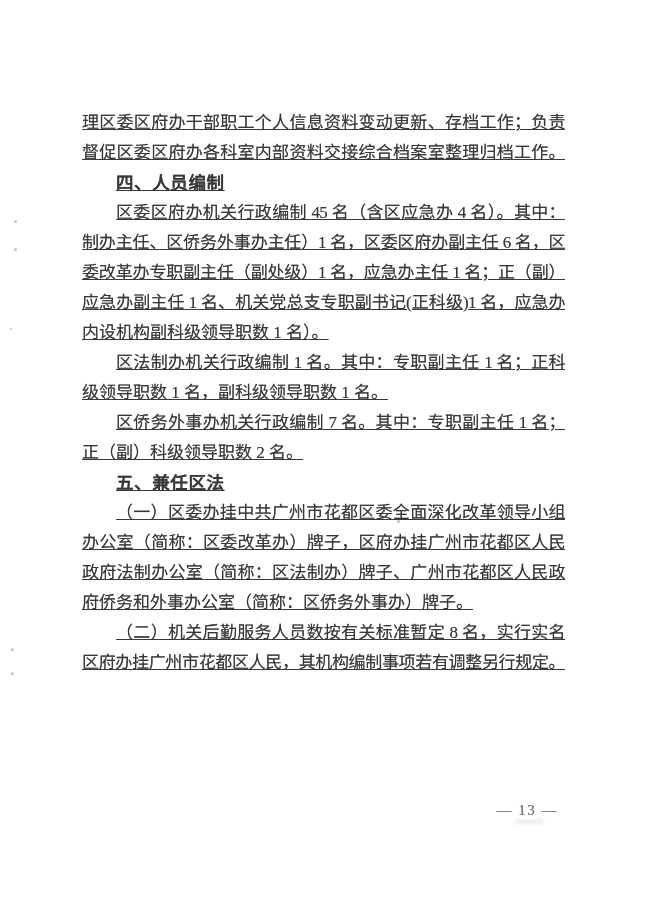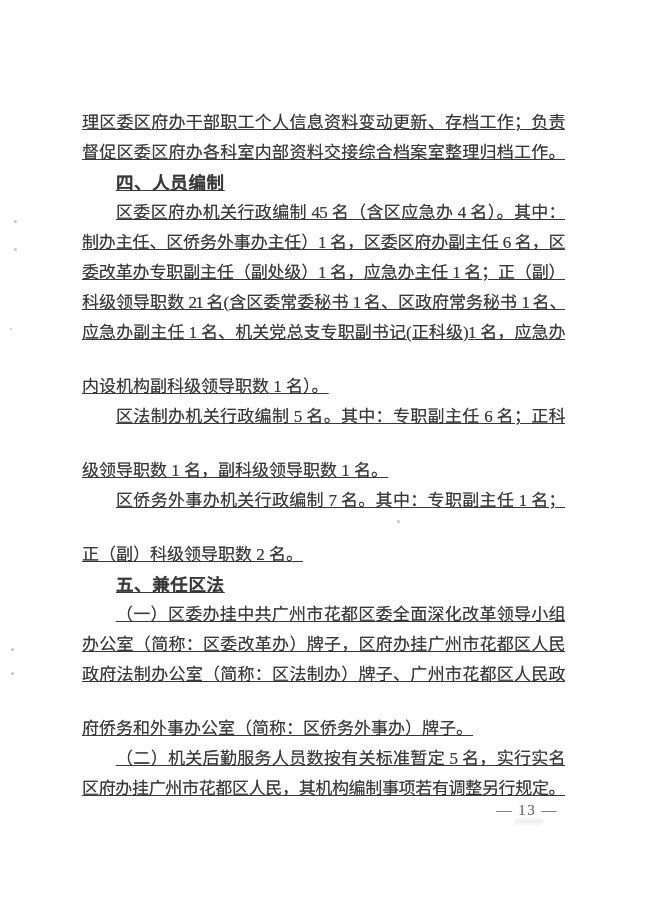--- a/index.html
+++ b/index.html
@@ -26,21 +26,21 @@
     height: 30px;
     overflow: hidden;
     text-align: justify;
     text-align-last: left;
   }
   
   .ln.j { text-align-last: justify; letter-spacing: -0.6px; }
   
   .ln.t2 { letter-spacing: -1.6px; }
   
-  .ln.l { text-align: left; text-align-last: left; letter-spacing: 0; margin-top: 24px; }
+  .ln.l { text-align: left; text-align-last: left; letter-spacing: 0; }
   
   .ln.ind { padding-left: 34px; }
   
   .ln.h {
     font-family: "Liberation Sans", "DejaVu Sans", sans-serif;
     font-weight: 700;
     font-size: 17.5px;
     letter-spacing: 0.6px;
     text-align: left;
     text-align-last: left;
@@ -73,33 +73,32 @@
 </head>
 <body style="background: rgb(255, 255, 255);">
 
 <div class="doc">
   <div class="ln j">理区委区府办干部职工个人信息资料变动更新、存档工作；负责</div>
   <div class="ln j">督促区委区府办各科室内部资料交接综合档案室整理归档工作。</div>
   <div class="ln h ind">四、人员编制</div>
   <div class="ln j ind">区委区府办机关行政编制 45 名（含区应急办 4 名）。其中：</div>
   <div class="ln j">制办主任、区侨务外事办主任）1 名，区委区府办副主任 6 名，区</div>
   <div class="ln j">委改革办专职副主任（副处级）1 名，应急办主任 1 名；正（副）</div>
-  <div class="ln j t2">科级领导职数 21 名(含区委常委秘书 1 名、区政府常务秘书 1 名、</div>
   <div class="ln j">应急办副主任 1 名、机关党总支专职副书记(正科级)1 名，应急办</div>
   <div class="ln l">内设机构副科级领导职数 1 名）。</div>
-  <div class="ln j ind">区法制办机关行政编制 5 名。其中：专职副主任 6 名；正科</div>
+  <div class="ln j ind">区法制办机关行政编制 1 名。其中：专职副主任 1 名；正科</div>
   <div class="ln l">级领导职数 1 名，副科级领导职数 1 名。</div>
   <div class="ln j ind">区侨务外事办机关行政编制 7 名。其中：专职副主任 1 名；</div>
   <div class="ln l">正（副）科级领导职数 2 名。</div>
   <div class="ln h ind">五、兼任区法</div>
   <div class="ln j ind">（一）区委办挂中共广州市花都区委全面深化改革领导小组</div>
   <div class="ln j">办公室（简称：区委改革办）牌子，区府办挂广州市花都区人民</div>
   <div class="ln j">政府法制办公室（简称：区法制办）牌子、广州市花都区人民政</div>
   <div class="ln l">府侨务和外事办公室（简称：区侨务外事办）牌子。</div>
-  <div class="ln j ind">（二）机关后勤服务人员数按有关标准暂定 5 名，实行实名</div>
+  <div class="ln j ind">（二）机关后勤服务人员数按有关标准暂定 8 名，实行实名</div>
   <div class="ln j">区府办挂广州市花都区人民，其机构编制事项若有调整另行规定。</div>
 </div>
 
 <div class="pagenum">— 13 —</div>
 
 <span class="speck" style="left:14px;  top:220px;"></span>
 <span class="speck" style="left:14px;  top:248px;"></span>
 <span class="speck" style="left:10px;  top:328px; width:2px; height:2px;"></span>
 <span class="speck" style="left:397px; top:520px;"></span>
 <span class="speck" style="left:11px;  top:648px;"></span>

